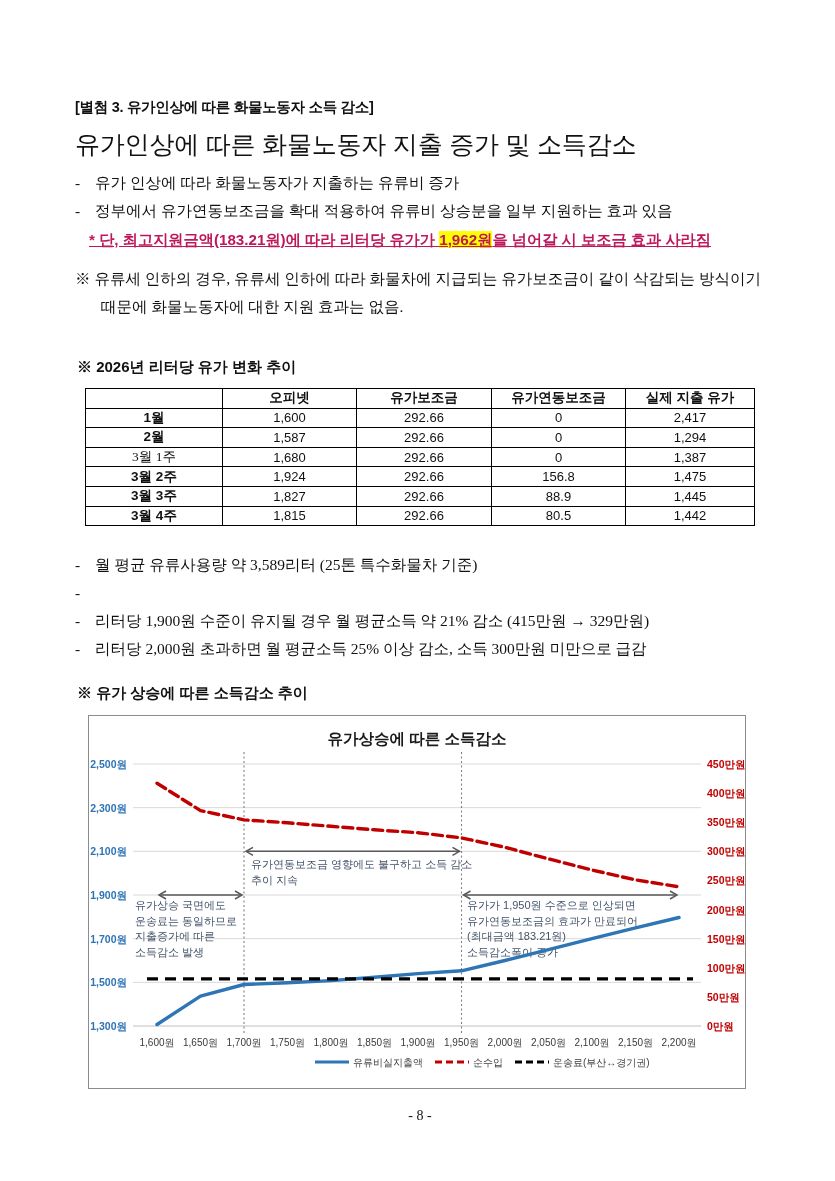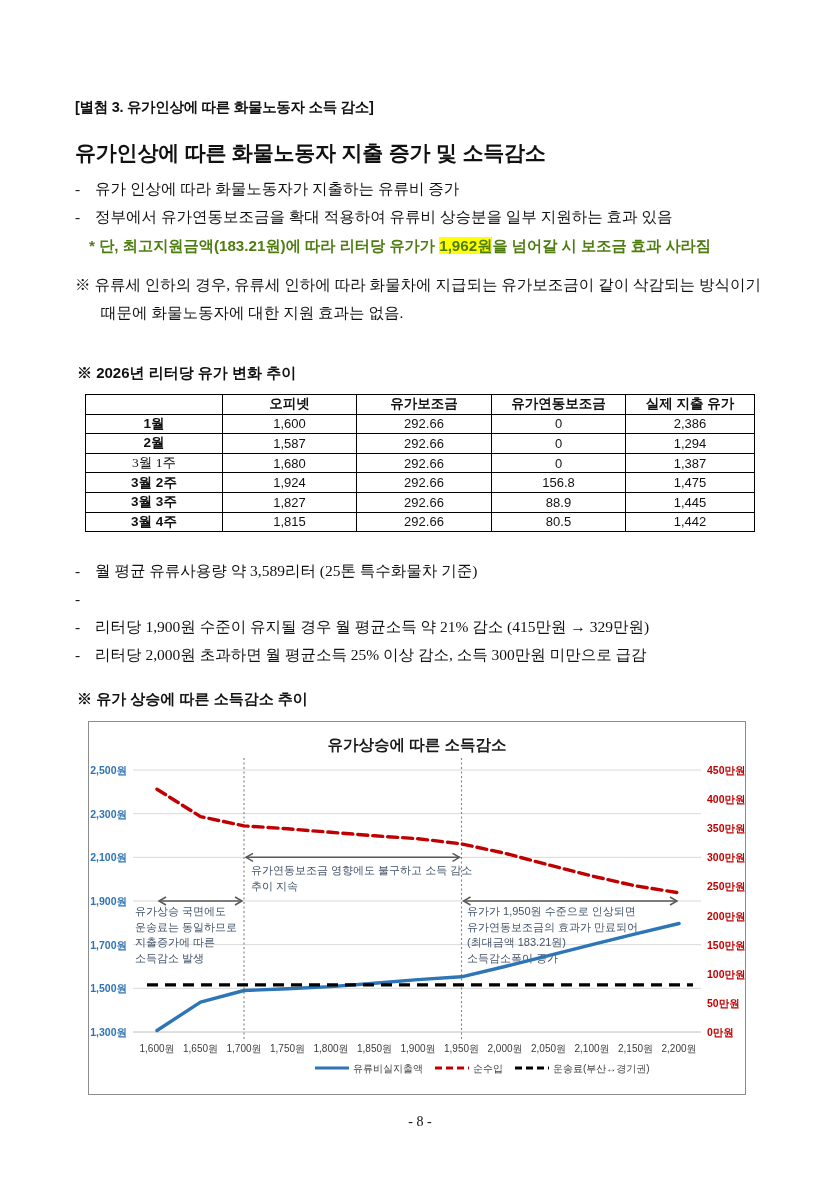--- a/index.html
+++ b/index.html
@@ -3,21 +3,21 @@
 <meta charset="utf-8">
 <style>
   * { margin:0; padding:0; box-sizing:border-box; }
   html,body { background:#ffffff; }
   body {
     width:835px; height:1181px; overflow:hidden;
     font-family:"Liberation Sans", sans-serif; color:#111;
   }
   .page { padding:98px 70px 0 75px; }
   .tagline { font-size:14.5px; font-weight:700; letter-spacing:-0.3px; }
-  .main-title { font-size:21px; font-weight:700; margin-top:22px; letter-spacing:-0.2px; }
+  .main-title { font-size:25px; font-weight:400; margin-top:11px; letter-spacing:-0.2px; }
   .bullets { margin-top:13px; }
   .bullet { display:flex; font-family:"Liberation Serif", serif; font-size:15.5px; line-height:1.15; margin-bottom:10px; }
   .bullet .mk { width:20px; flex:none; }
   .blue-note { font-weight:700; font-size:15.2px; margin:2px 0 14px 14px; color:#1414dd; }
   .blue-note .hl { background:#ffff00; }
   .tax-note { font-family:"Liberation Serif", serif; font-size:15.5px; line-height:1.85; padding-left:26px; text-indent:-26px; width:700px; margin-bottom:36px; }
   .section-title { font-size:15px; font-weight:700; margin:0 0 11px 2px; }
   table.price { border-collapse:collapse; margin-left:10px; width:669px; table-layout:fixed; }
   .price th, .price td { border:1px solid #000; height:19.6px; text-align:center; vertical-align:middle; font-size:13px; padding:0; }
   .price thead th { font-weight:700; font-size:13.5px; }
@@ -41,21 +41,21 @@
       <div class="bullet">
         <span class="mk">-</span>
         <span>유가 인상에 따라 화물노동자가 지출하는 유류비 증가</span>
       </div>
       <div class="bullet">
         <span class="mk">-</span>
         <span>정부에서 유가연동보조금을 확대 적용하여 유류비 상승분을 일부 지원하는 효과 있음</span>
       </div>
     </div>
 
-  <div class="blue-note" style="color: #4d7c0f;"><span>* 단, 최고지원금액(183.21원)에 따라 리터당 유가가 </span><span class="hl" style="background: rgb(255, 255, 0);">1,962원</span><span>을 넘어갈 시 보조금 효과 사라짐</span></div>
+  <div class="blue-note" style="color: #be185d; text-decoration: underline;"><span>* 단, 최고지원금액(183.21원)에 따라 리터당 유가가 </span><span class="hl" style="background: rgb(255, 255, 0);">1,962원</span><span>을 넘어갈 시 보조금 효과 사라짐</span></div>
 
   <div class="tax-note"><span>※</span> <span>유류세 인하의 경우, 유류세 인하에 따라 화물차에 지급되는 유가보조금이 같이 삭감되는 방식이기 때문에 화물노동자에 대한 지원 효과는 없음.</span></div>
 
   <div class="section-title">※ 2026년 리터당 유가 변화 추이</div>
 
   <table class="price">
     <colgroup>
       <col style="width:137px">
         <col style="width:134px">
         <col style="width:135px">
@@ -70,21 +70,21 @@
           <th>유가연동보조금</th>
           <th>실제 지출 유가</th>
         </tr>
       </thead>
     <tbody id="price-rows">
         <tr>
           <td class="lbl">1월</td>
           <td>1,600</td>
           <td>292.66</td>
           <td>0</td>
-          <td>2,386</td>
+          <td>2,417</td>
         </tr>
         <tr>
           <td class="lbl">2월</td>
           <td>1,587</td>
           <td>292.66</td>
           <td>0</td>
           <td>1,294</td>
         </tr>
         <tr>
           <td class="lbl reg">3월 1주</td>

